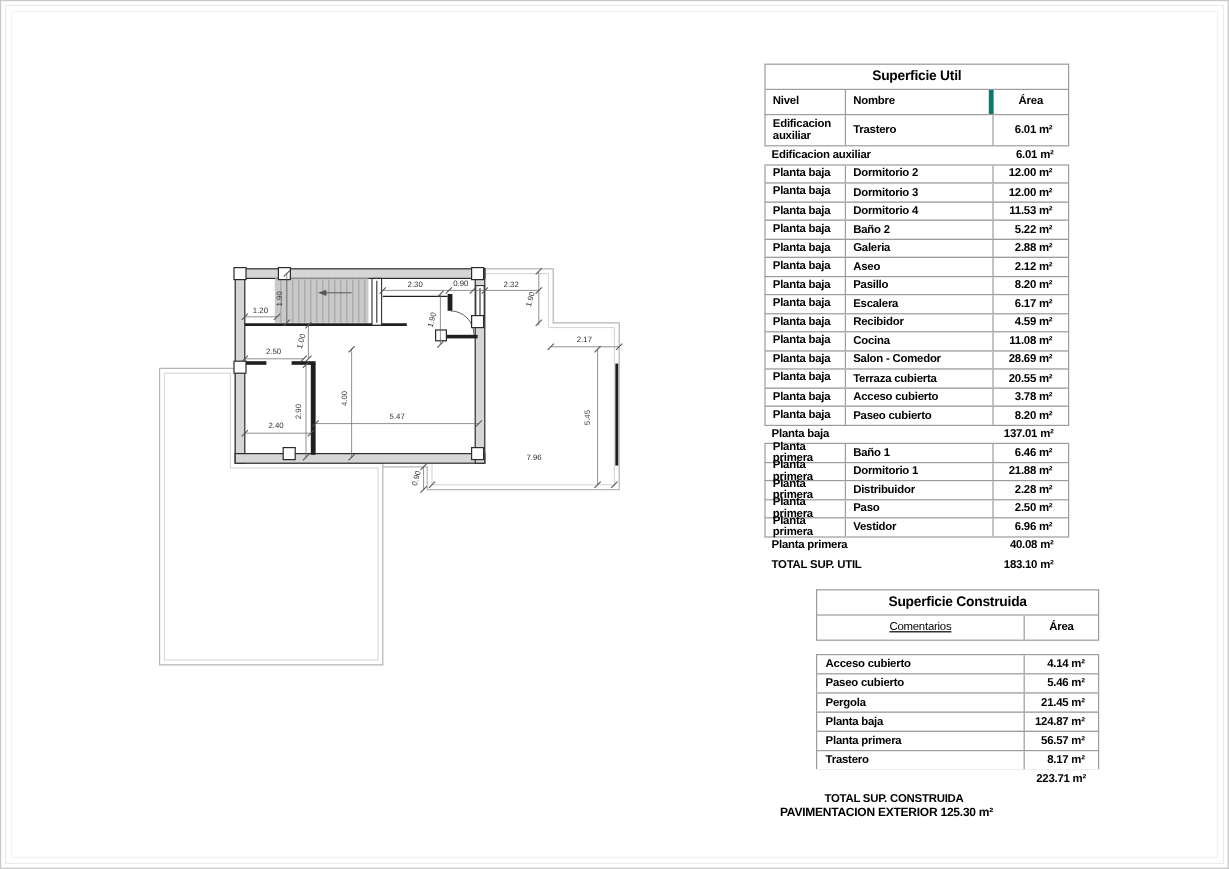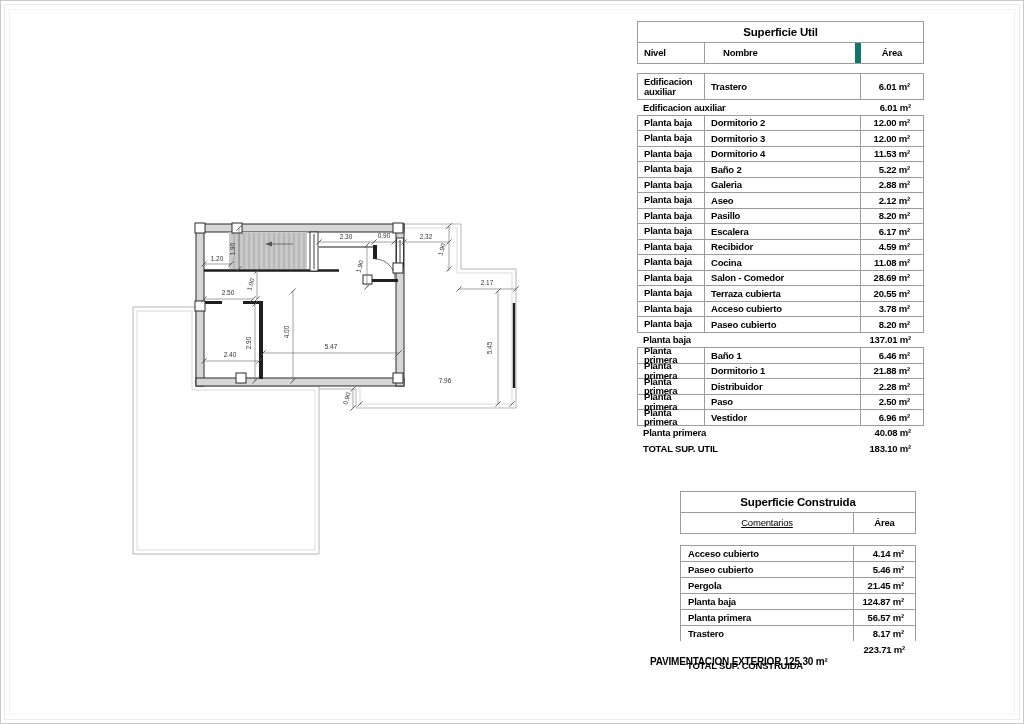--- a/index.html
+++ b/index.html
@@ -8,39 +8,39 @@
   .frame-outer{position:absolute;inset:3px;border:1px solid #ececec;pointer-events:none;}
   .frame-inner{position:absolute;inset:8px;border:1px solid #f2f2f2;pointer-events:none;}
   svg{position:absolute;left:0;top:0;}
 
   
   .tbl{position:absolute;color:#000;font-weight:bold;font-size:9.5px;letter-spacing:-0.2px;}
   .t-head{border:1px solid #9c9c9c;box-sizing:border-box;background:#fff;}
   .t-title{height:20px;line-height:20px;text-align:center;font-size:11.5px;border-bottom:1px solid #9c9c9c;}
   .t-cols{display:flex;height:20px;line-height:20px;}
   .h-nivel{width:67px;padding-left:6px;border-right:1px solid #9c9c9c;box-sizing:border-box;}
-  .h-nombre{flex:1;padding-left:6px;border-right:6px solid #0f766e;margin-left:12px;}
+  .h-nombre{flex:1;padding-left:6px;border-right:4px solid #0f766e;}
   .h-area{width:62px;text-align:center;}
   .h-com{flex:1;text-align:center;font-weight:normal;border-right:1px solid #9c9c9c;text-decoration:underline;}
   .h-area2{width:61px;text-align:center;}
-  .rows{margin-top:10px;}
+  .rows{}
   .rows2{margin-top:12px;}
   .trow{display:flex;align-items:stretch;border:1px solid #9c9c9c;box-sizing:border-box;height:16.5px;margin-top:-1px;background:#fff;}
   .trow.tall{height:27px;}
   .c-nivel{width:67px;padding-left:6px;border-right:1px solid #9c9c9c;box-sizing:border-box;display:flex;align-items:center;line-height:1.02;}
   .c-nombre{flex:1;padding-left:6px;border-right:1px solid #9c9c9c;display:flex;align-items:center;}
   .c-area{width:62px;display:flex;align-items:center;justify-content:flex-end;padding-right:13px;box-sizing:border-box;}
   .srow{display:flex;height:16.5px;align-items:center;margin-top:-1px;}
   .srow .c-label{flex:1;padding-left:6px;}
   .crow{display:flex;align-items:stretch;border:1px solid #9c9c9c;box-sizing:border-box;height:17px;margin-top:-1px;background:#fff;}
   .c2-label{flex:1;padding-left:7px;border-right:1px solid #9c9c9c;display:flex;align-items:center;}
   .c2-area{width:61px;display:flex;align-items:center;justify-content:flex-end;padding-right:11px;box-sizing:border-box;}
   .crow.noborder{border:none;}
   .crow.noborder .c2-label{border-right:none;margin-top:24px;}
-  .pav-note{position:absolute;left:649px;top:655px;font-weight:bold;font-size:10px;letter-spacing:-0.2px;color:#000;}
+  .pav-note{position:absolute;left:649px;top:671px;font-weight:bold;font-size:10px;letter-spacing:-0.2px;color:#000;}
 
   
   .dim{font-family:"Liberation Sans",sans-serif;font-size:6.5px;fill:#333;text-anchor:middle;}
   .tick{stroke:#555;stroke-width:0.9;}
   .tread{stroke:#8f8f8f;stroke-width:0.6;}
   .dimline{stroke:#666;stroke-width:0.6;}
   .thin{stroke:#b5b5b5;stroke-width:1;fill:none;}
   .thin2{stroke:#d0d0d0;stroke-width:0.8;fill:none;}
 </style>
 </head>
@@ -207,21 +207,21 @@
           <text x="330" y="348" class="dim">5.47</text>
           <text x="250" y="342" transform="rotate(-90 250 342)" class="dim">2.90</text>
           <text x="229" y="356" class="dim">2.40</text>
           <text x="491" y="347" transform="rotate(-90 491 347)" class="dim">5.45</text>
           <text x="444" y="382" class="dim">7.96</text>
           <text x="348" y="398" transform="rotate(-75 348 398)" class="dim">0.90</text>
         </g>
     </g>
   </svg>
 
-  <div class="tbl" style="left:636px;top:20px;width:287px;">
+  <div class="tbl" style="left:636px;top:52px;width:254px;">
     <div class="t-head">
       <div class="t-title">Superficie Util</div>
       <div class="t-cols">
         <div class="h-nivel">Nivel</div>
         <div class="h-nombre">Nombre</div>
         <div class="h-area">Área</div>
       </div>
     </div>
     <div class="rows" id="util-rows">
         <div class="trow tall">

